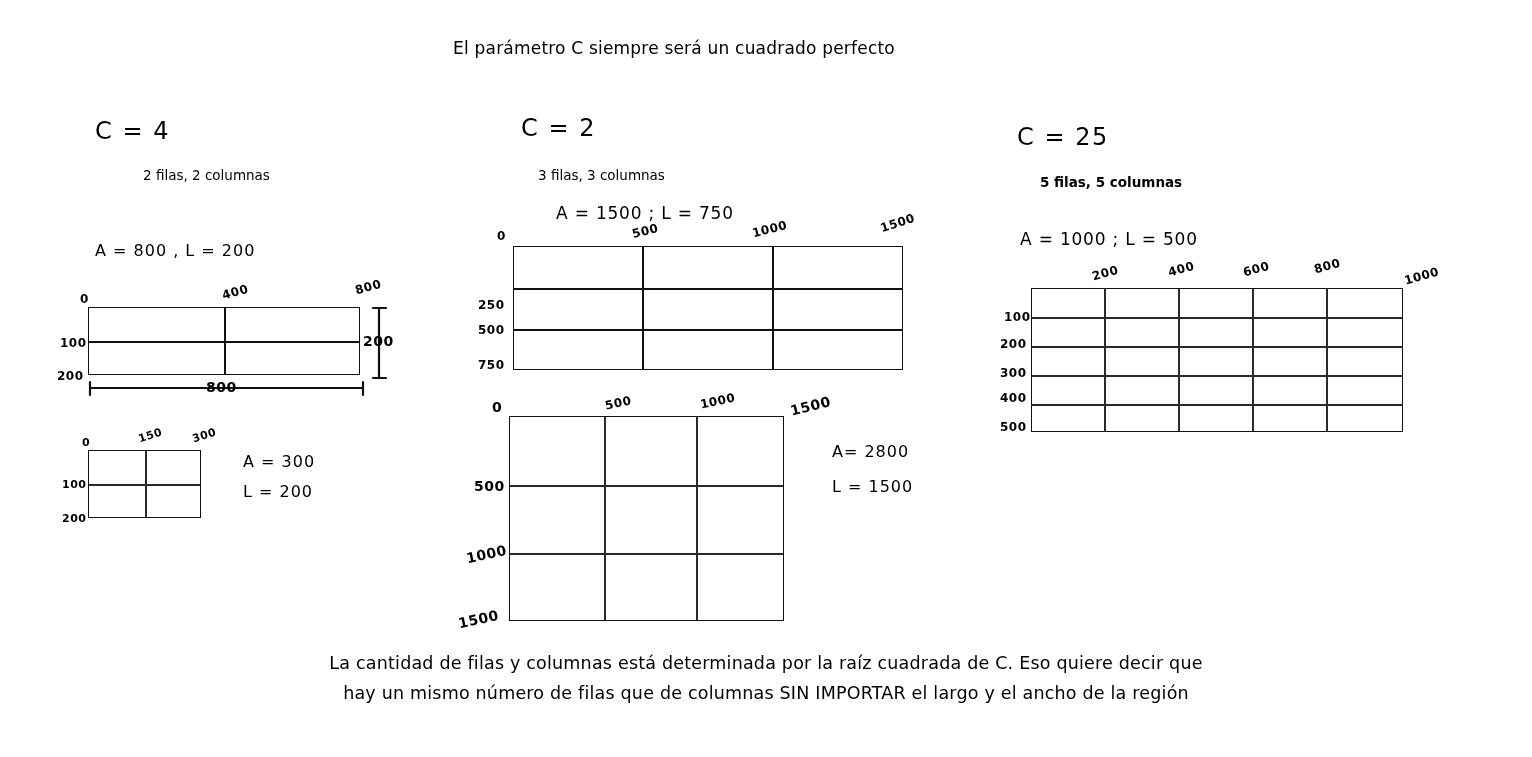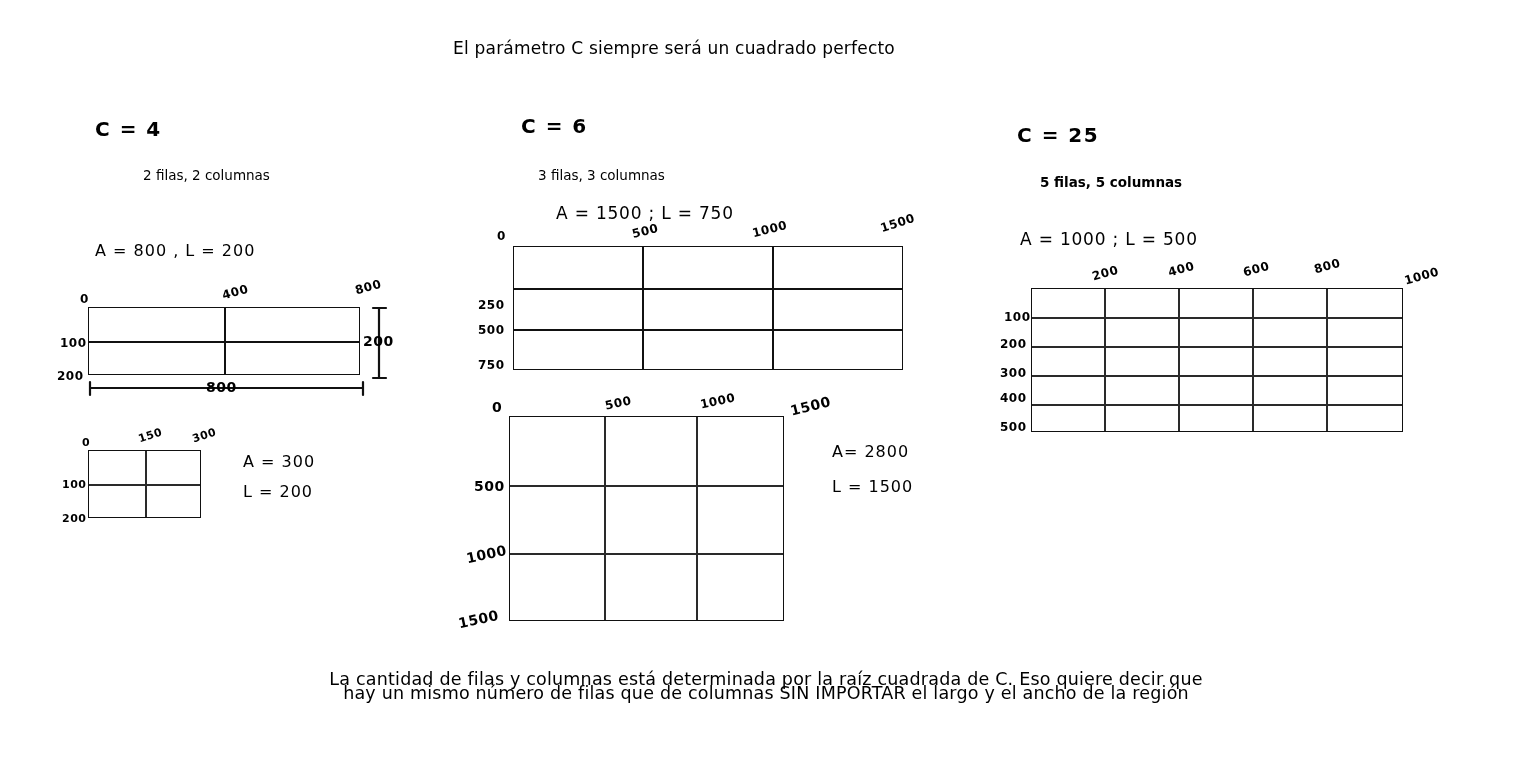--- a/index.html
+++ b/index.html
@@ -18,23 +18,22 @@
   .abs { position: absolute; }
   .title {
     top: 38px;
     left: 0;
     width: 1348px;
     text-align: center;
     font-size: 17px;
     letter-spacing: 0.2px;
   }
   .case-label {
-    font-size: 20px;
+    font-size: 24px;
     letter-spacing: 1.5px;
-    font-weight: bold;
   }
   .sub-label {
     font-size: 13.5px;
   }
   .eq-label {
     font-size: 17px;
     letter-spacing: 0.8px;
   }
   .eq-label-big {
     font-size: 16px;
@@ -111,21 +110,21 @@
 </div>
 <div class="abs tick-sm" style="left:82px; top:436px;">0</div>
 <div class="abs tick-sm" style="left:138px; top:429px; transform:rotate(-18deg);">150</div>
 <div class="abs tick-sm" style="left:192px; top:429px; transform:rotate(-18deg);">300</div>
 <div class="abs tick-sm" style="left:62px; top:478px;">100</div>
 <div class="abs tick-sm" style="left:62px; top:512px;">200</div>
 
 <div class="abs eq-label-big" style="left:243px; top:452px;">A = 300</div>
 <div class="abs eq-label-big" style="left:243px; top:482px;">L = 200</div>
 
-<div class="abs case-label" style="left:521px; top:114px;">C = 6</div>
+<div class="abs case-label" style="left:521px; top:114px;">C = 2</div>
 <div class="abs sub-label" style="left:538px; top:167px;">3 filas, 3 columnas</div>
 
 <div class="abs eq-label" style="left:556px; top:203px;">A = 1500 ;  L = 750</div>
 
 <div class="grid" style="left:513px; top:246px; width:390px; height:124px;">
   <div class="gl-v" style="left:128px;"></div>
   <div class="gl-v" style="left:258px;"></div>
   <div class="gl-h" style="top:41px;"></div>
   <div class="gl-h" style="top:82px;"></div>
 </div>
@@ -173,14 +172,14 @@
 <div class="abs tick" style="left:1168px; top:262px; transform:rotate(-16deg);">400</div>
 <div class="abs tick" style="left:1243px; top:262px; transform:rotate(-16deg);">600</div>
 <div class="abs tick" style="left:1314px; top:259px; transform:rotate(-16deg);">800</div>
 <div class="abs tick" style="left:1404px; top:269px; transform:rotate(-16deg);">1000</div>
 <div class="abs tick" style="left:1004px; top:310px;">100</div>
 <div class="abs tick" style="left:1000px; top:337px;">200</div>
 <div class="abs tick" style="left:1000px; top:366px;">300</div>
 <div class="abs tick" style="left:1000px; top:391px;">400</div>
 <div class="abs tick" style="left:1000px; top:420px;">500</div>
 
-<div class="abs footer" style="top:664px;">La cantidad de filas y columnas está determinada por la raíz cuadrada de C. Eso quiere decir que</div>
+<div class="abs footer" style="top:648px;">La cantidad de filas y columnas está determinada por la raíz cuadrada de C. Eso quiere decir que</div>
 <div class="abs footer" style="top:678px;">hay un mismo número de filas que de columnas SIN IMPORTAR el largo y el ancho de la región</div>
 
 </body></html>

